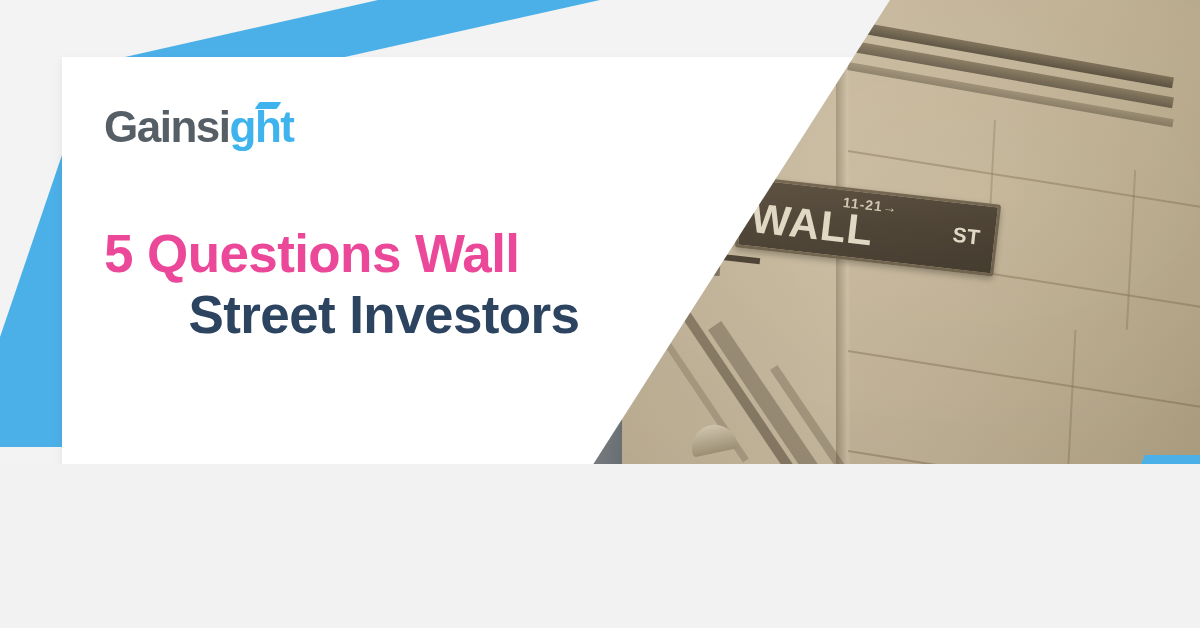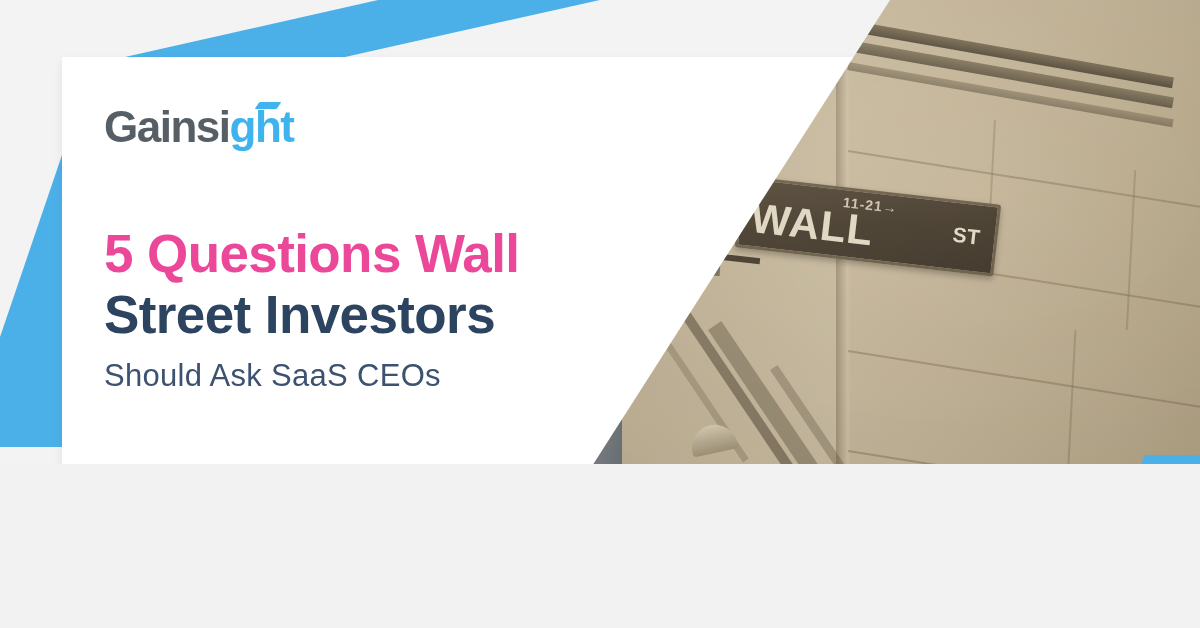--- a/index.html
+++ b/index.html
@@ -319,24 +319,23 @@
   </div>
 
   <div class="card" style="background: rgb(255, 255, 255);">
 
     <div class="logo">
       <span class="dark" style="color: rgb(86, 94, 102);">Gainsi</span><span class="blue" style="color: rgb(63, 179, 238);">g</span><span class="swoosh" style="color: rgb(63, 179, 238);">ht</span>
     </div>
 
     <div class="headline">
       <div class="line" style="color: #ec4899;">5 Questions Wall</div>
-      <div class="line" style="color: rgb(44, 68, 96);">Street Investors</div>
+      <div class="line" style="color: rgb(44, 68, 96); text-align: center;">Street Investors</div>
     </div>
 
-    <div class="subhead" style="color: rgb(60, 82, 112);">Should Ask SaaS CEOs</div>
   </div>
 
   <div class="photo-clip">
     <div class="photo">
 
       <div class="facade-right"></div>
       <div class="facade-left"></div>
       <div class="corner-edge"></div>
 
       <div class="cornice c1"></div>

